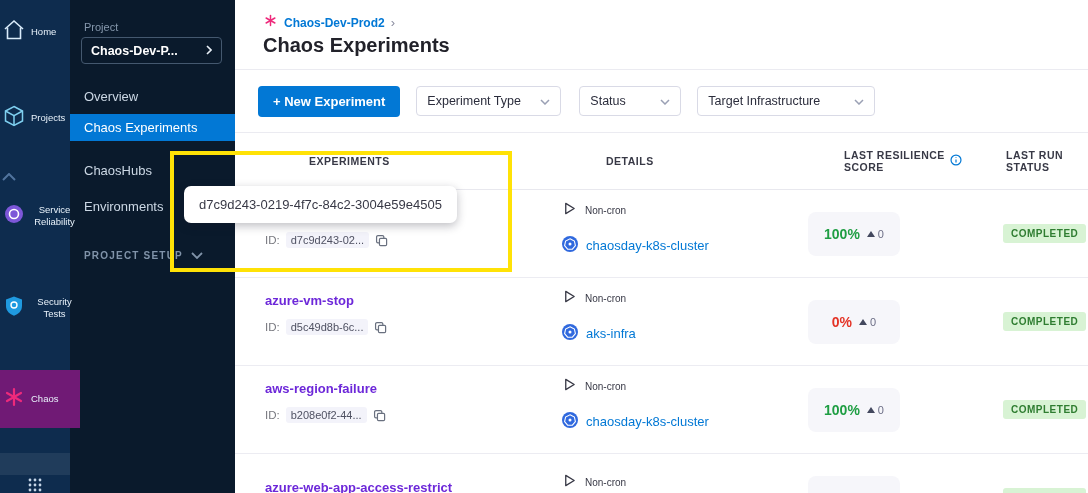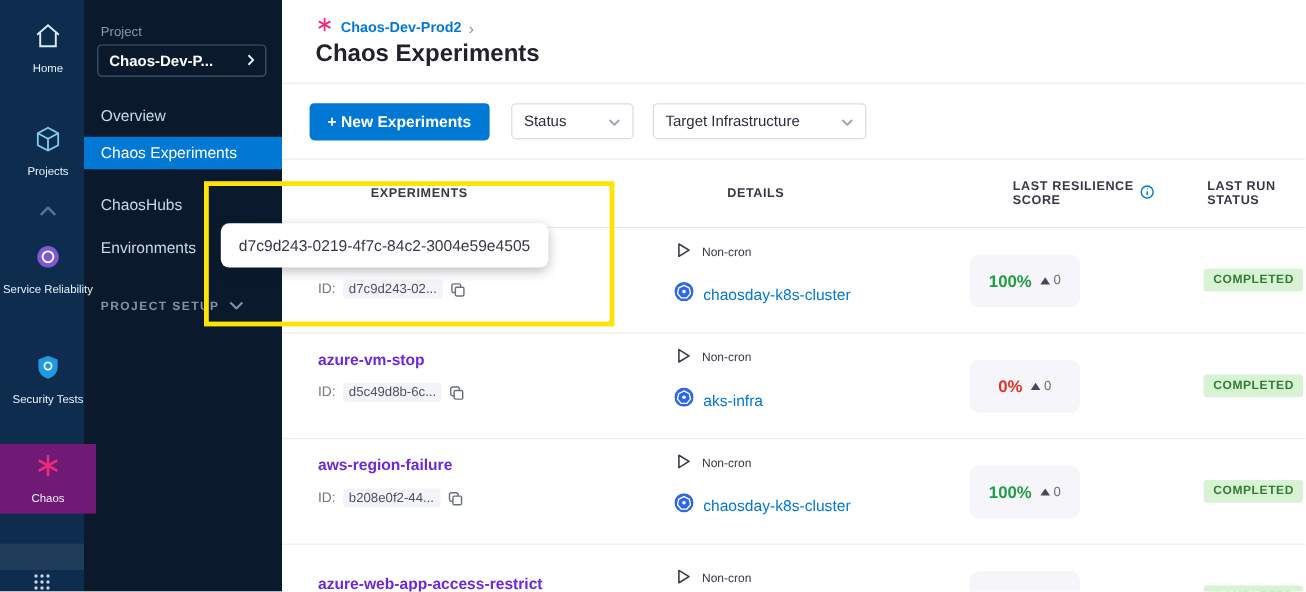--- a/index.html
+++ b/index.html
@@ -2,21 +2,21 @@
 <html><head>
 <meta charset="utf-8">
 <style>
   * { margin:0; padding:0; box-sizing:border-box; }
   html,body { width:1088px; height:493px; }
   body { font-family:"Liberation Sans", sans-serif; overflow:hidden; background:#fff; }
   #app { position:relative; width:1088px; height:493px; overflow:hidden; background:#fff; }
 
   
   #leftnav { position:absolute; left:0; top:0; width:70px; height:493px; background:#0e2c4e; z-index:5; }
-  .ln-item { position:absolute; left:0; width:80px; display:flex; flex-direction:column; align-items:center; gap:5px; cursor:pointer; padding:6px 2px; }
+  .ln-item { position:absolute; left:0; width:80px; display:flex; flex-direction:row; align-items:center; gap:5px; cursor:pointer; padding:6px 2px; }
   .ln-label { font-size:9.5px; line-height:1.25; color:#e8f2fb; text-align:center; }
   .ln-sel { background:#701a75; }
   .ln-strip { position:absolute; left:0; top:453px; width:70px; height:22px; background:rgba(255,255,255,.08); }
   .ln-grid { position:absolute; left:0; top:477px; width:70px; display:flex; justify-content:center; }
 
   
   #projectnav { position:absolute; left:70px; top:0; width:165px; height:493px; background:#0a1a2c; z-index:4; }
   .pn-section { position:absolute; left:14px; top:21px; font-size:11px; color:#8698ad; }
   .pn-selector { position:absolute; left:11px; top:37px; width:141px; height:27px; border:1px solid #44586f; border-radius:4px;
     display:flex; align-items:center; justify-content:space-between; padding:0 9px; cursor:pointer; }
@@ -181,21 +181,27 @@
               <path d="M19 8 L5 16"></path>
             </svg>
         </span>
         <a>Chaos-Dev-Prod2</a>
         <span class="sep">›</span>
       </div>
       <div id="page-title">Chaos Experiments</div>
     </div>
 
     <div id="toolbar">
-      <button class="btn-primary">+ New Experiments</button>
+      <button class="btn-primary">+ New Experiment</button>
+      <div class="filter f1">
+        <span>Experiment Type</span>
+        <span><svg width="10" height="6" viewBox="0 0 10 6" fill="none" stroke="#9aa0b4" stroke-width="1.5">
+              <path d="M1 1 L5 5 L9 1"></path>
+            </svg></span>
+      </div>
       <div class="filter f2">
         <span>Status</span>
         <span><svg width="10" height="6" viewBox="0 0 10 6" fill="none" stroke="#9aa0b4" stroke-width="1.5">
               <path d="M1 1 L5 5 L9 1"></path>
             </svg></span>
       </div>
       <div class="filter f3">
         <span>Target Infrastructure</span>
         <span><svg width="10" height="6" viewBox="0 0 10 6" fill="none" stroke="#9aa0b4" stroke-width="1.5">
               <path d="M1 1 L5 5 L9 1"></path>

